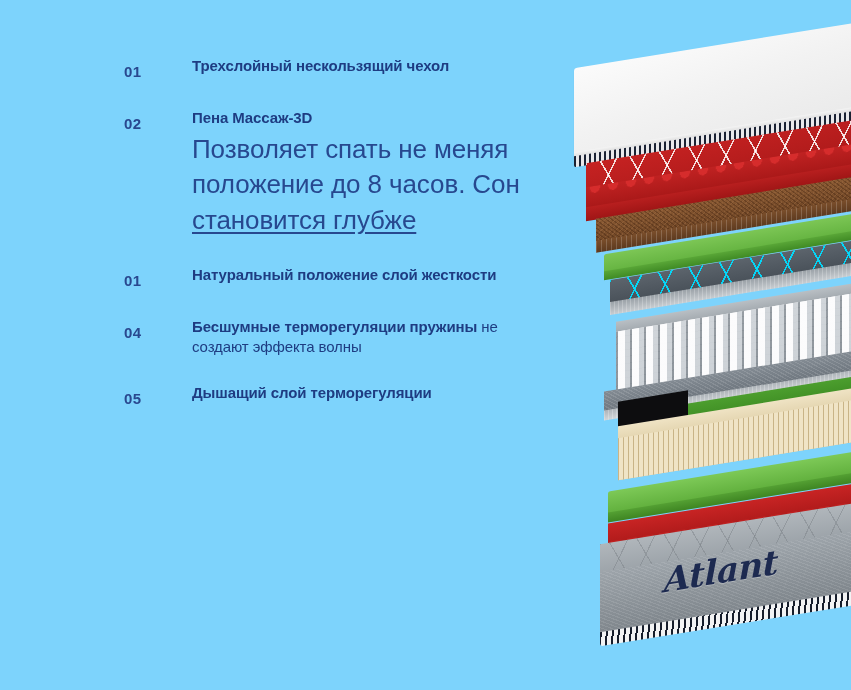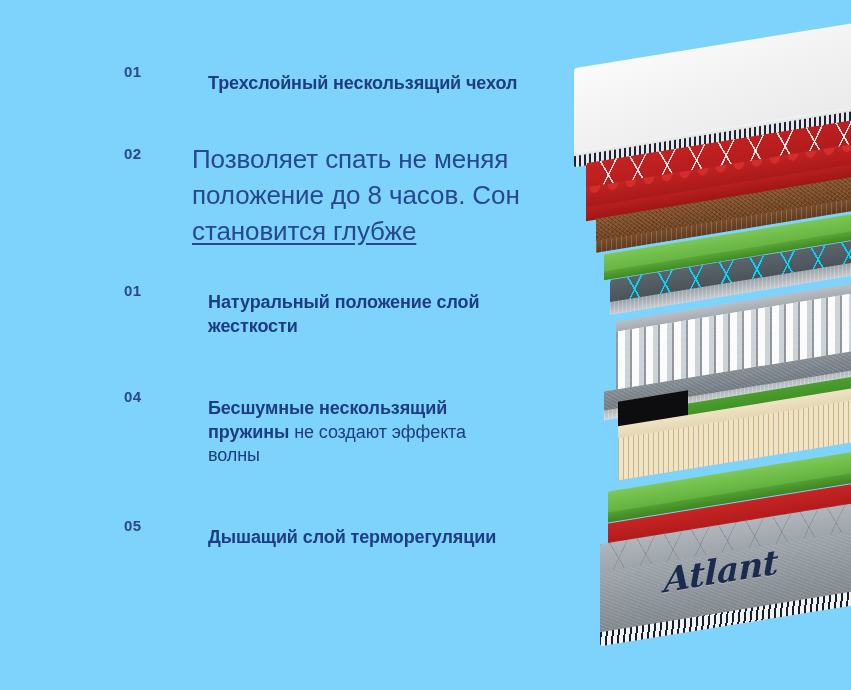--- a/index.html
+++ b/index.html
@@ -49,24 +49,24 @@
     padding-top: 7px;
   }
 
   .feature-body {
     flex: 1 1 auto;
     min-width: 0;
   }
 
   .feature-title {
     color: #1e3c82;
-    font-size: 18px;
+    font-size: 15px;
     font-weight: 700;
     line-height: 1.32;
-    margin: 16px;
+    margin: 0;
     letter-spacing: -0.1px;
   }
 
   .feature-title .tail {
     font-weight: 400;
   }
 
   .feature-desc {
     color: #27488f;
     font-size: 26px;
@@ -430,35 +430,36 @@
     <div class="feature-item">
       <div class="feature-index">01</div>
       <div class="feature-body">
         <p class="feature-title"><span>Трехслойный нескользящий чехол</span></p>
       </div>
     </div>
 
     <div class="feature-item">
       <div class="feature-index">02</div>
       <div class="feature-body">
+        <p class="feature-title"><span>Пена Массаж-3D</span></p>
         <p class="feature-desc"><span>Позволяет спать не меняя положение до 8 часов. Сон </span><span class="feature-link">становится глубже </span></p>
       </div>
     </div>
 
     <div class="feature-item">
       <div class="feature-index">01</div>
       <div class="feature-body">
         <p class="feature-title"><span>Натуральный положение слой жесткости</span></p>
       </div>
     </div>
 
     <div class="feature-item">
       <div class="feature-index">04</div>
       <div class="feature-body">
-        <p class="feature-title"><span>Бесшумные нескользящий пружины</span><span class="tail"> не создают эффекта волны</span></p>
+        <p class="feature-title"><span>Бесшумные терморегуляции пружины</span><span class="tail"> не создают эффекта волны</span></p>
       </div>
     </div>
 
     <div class="feature-item">
       <div class="feature-index">05</div>
       <div class="feature-body">
         <p class="feature-title"><span>Дышащий слой терморегуляции</span></p>
       </div>
     </div>
 

